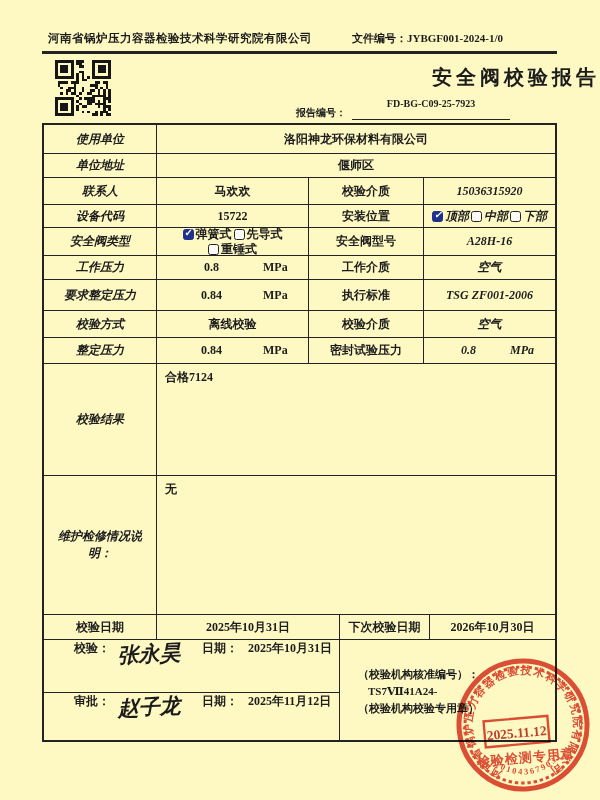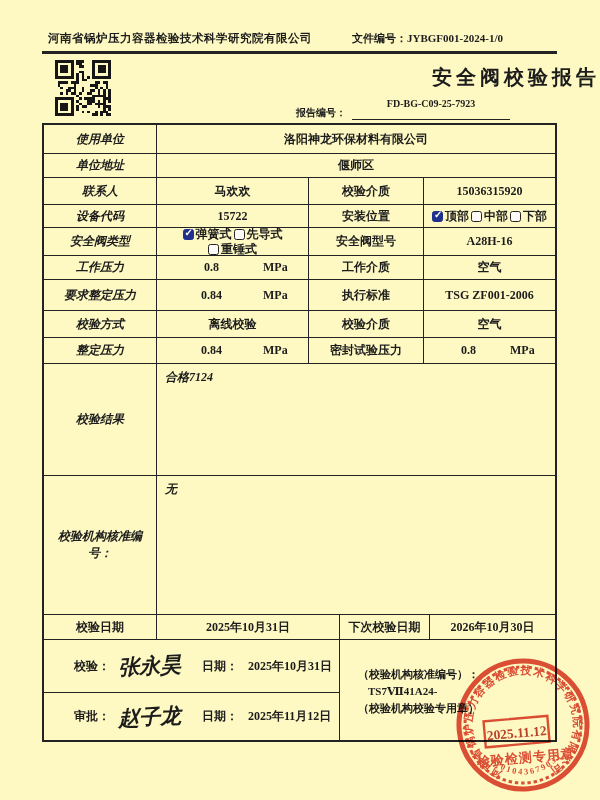--- a/index.html
+++ b/index.html
@@ -25,38 +25,38 @@
   
   .tbl{
     position:absolute;left:42px;top:123px;width:515px;
     border:2px solid #232323;box-sizing:border-box;
     font-size:12px;font-weight:700;
   }
   .row{display:flex;border-bottom:1.6px solid #232323;box-sizing:border-box;}
   .row.last{border-bottom:none;}
   .cell{border-right:1.6px solid #232323;box-sizing:border-box;display:flex;align-items:center;justify-content:center;text-align:center;padding:1px 3px;overflow:hidden;}
   .cell.end{border-right:none;}
-  .cell.topleft{align-items:flex-start;justify-content:flex-start;text-align:right;padding:5px 8px;font-style:italic;}
+  .cell.topleft{align-items:flex-start;justify-content:flex-start;text-align:right;padding:5px 8px;}
   .c1{flex:0 0 113px;font-style:italic;}
   .c2{flex:0 0 152px;}
   .c3{flex:0 0 115px;}
-  .c4{flex:1 1 auto;}
+  .c4{flex:1 1 auto;font-style:italic;}
   .span3{flex:1 1 auto;}
   .unitcell{display:flex;align-items:center;}
   .unitcell .num{flex:1;text-align:center;}
   .unitcell .unit{flex:0 0 42px;text-align:left;}
   .checks{display:flex;flex-wrap:wrap;align-items:center;justify-content:center;column-gap:2px;line-height:1.25;}
   .chk{display:inline-flex;align-items:center;}
   .box{width:11px;height:11px;border:1.6px solid #232323;border-radius:2.5px;margin-right:2px;box-sizing:border-box;position:relative;background:#fbfaf7;flex:0 0 auto;}
   .box.checked{background:#20308d;border-color:#20308d;}
   .box.checked::after{content:"✓";position:absolute;left:1px;top:-3px;color:#fff;font-size:10px;font-weight:700;}
   
   .sigwrap{display:flex;}
   .sigleft{flex:0 0 296px;border-right:1.6px solid #232323;box-sizing:border-box;display:flex;flex-direction:column;}
-  .sigrow{display:flex;align-items:center;padding-left:30px;box-sizing:border-box;}
+  .sigrow{display:flex;padding-left:30px;box-sizing:border-box;}
   .sigrow.first{height:53px;border-bottom:1.6px solid #232323;}
   .sigrow.second{height:47px;}
   .signame{font-size:21px;font-weight:700;font-style:italic;transform:rotate(-3deg);margin:0 8px;white-space:nowrap;}
   .sigdate{margin-left:13px;}
   .sigdate-val{margin-left:10px;}
   .agency{flex:1 1 auto;padding:26px 0 0 18px;font-size:11px;line-height:1.55;box-sizing:border-box;}
   .agency .l2{padding-left:10px;}
   
   .stamp{position:absolute;left:438px;top:640px;width:170px;height:170px;opacity:.88;mix-blend-mode:multiply;pointer-events:none;}
   .stamp text{font-family:"Liberation Serif","DejaVu Serif",serif;}
@@ -392,21 +392,21 @@
           <span class="unit">MPa</span>
         </div>
     </div>
 
     <div class="row" style="height:112px">
       <div class="cell c1">校验结果</div>
       <div class="cell span3 end topleft">合格7124</div>
     </div>
 
     <div class="row" style="height:139px">
-      <div class="cell c1">校验机构核准编号：</div>
+      <div class="cell c1">维护检修情况说明：</div>
       <div class="cell span3 end topleft">无</div>
     </div>
 
     <div class="row" style="height:25px">
       <div class="cell" style="flex:0 0 113px">校验日期</div>
       <div class="cell" style="flex:0 0 183px">2025年10月31日</div>
       <div class="cell" style="flex:0 0 90px">下次校验日期</div>
       <div class="cell end" style="flex:1 1 auto">2026年10月30日</div>
     </div>
 

